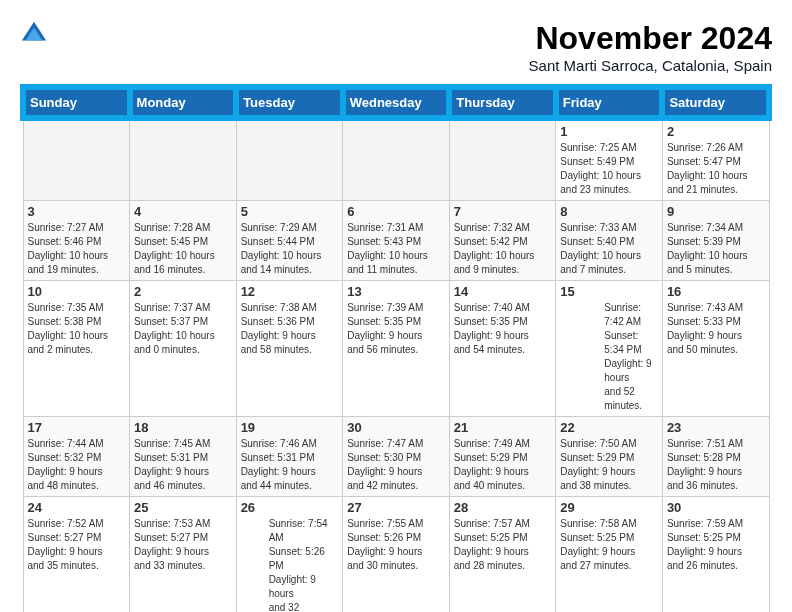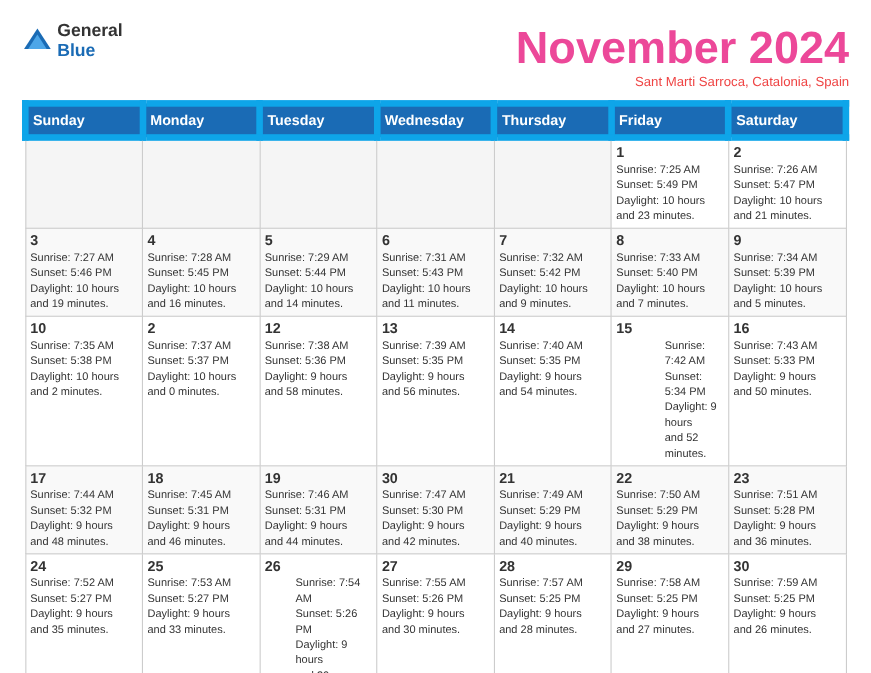--- a/index.html
+++ b/index.html
@@ -37,27 +37,27 @@
       color: #1a6bb5;
     }
     .logo-icon {
       width: 28px;
       height: 28px;
     }
     .title-block {
       text-align: right;
     }
     .month-title {
-      font-size: 41px;
-      font-weight: bold;
-      color: #ec4899;
+      font-size: 32px;
+      font-weight: bold;
+      color: #000000;
     }
     .subtitle {
-      font-size: 12px;
-      color: #ef4444;
+      font-size: 15px;
+      color: #0f172a;
     }
     .calendar {
       width: 100%;
       border-collapse: collapse;
       table-layout: fixed;
     }
     .calendar th {
       background: #1a6bb5;
       color: #fff;
       font-size: 13px;
@@ -97,24 +97,20 @@
   </style>
 </head>
 <body>
 
 <div class="header">
   <div class="logo">
     <svg class="logo-icon" viewBox="0 0 30 30" xmlns="http://www.w3.org/2000/svg">
       <polygon points="15,2 28,22 2,22" fill="#1a6bb5"></polygon>
       <polygon points="15,8 24,22 6,22" fill="#4da6e8"></polygon>
     </svg>
-    <div class="logo-text">
-      <span class="logo-general">General</span>
-      <span class="logo-blue">Blue</span>
-    </div>
   </div>
   <div class="title-block">
     <div class="month-title">November 2024</div>
     <div class="subtitle">Sant Marti Sarroca, Catalonia, Spain</div>
   </div>
 </div>
 
 <table class="calendar">
   <thead>
     <tr id="weekday-header">

